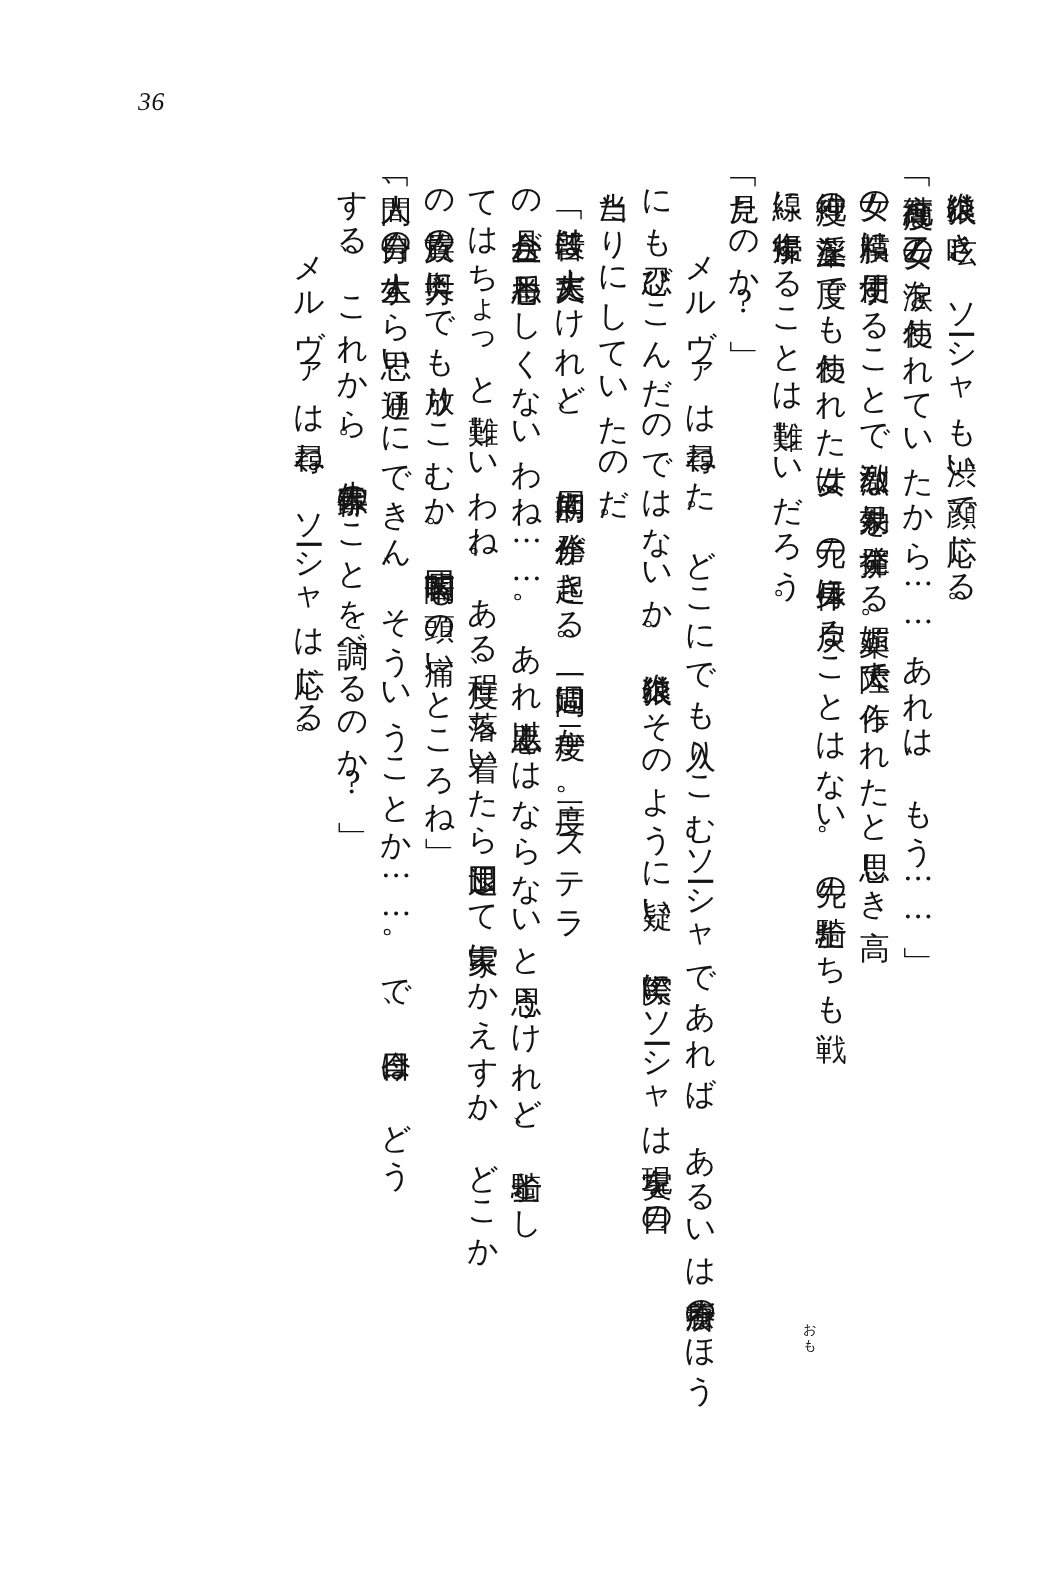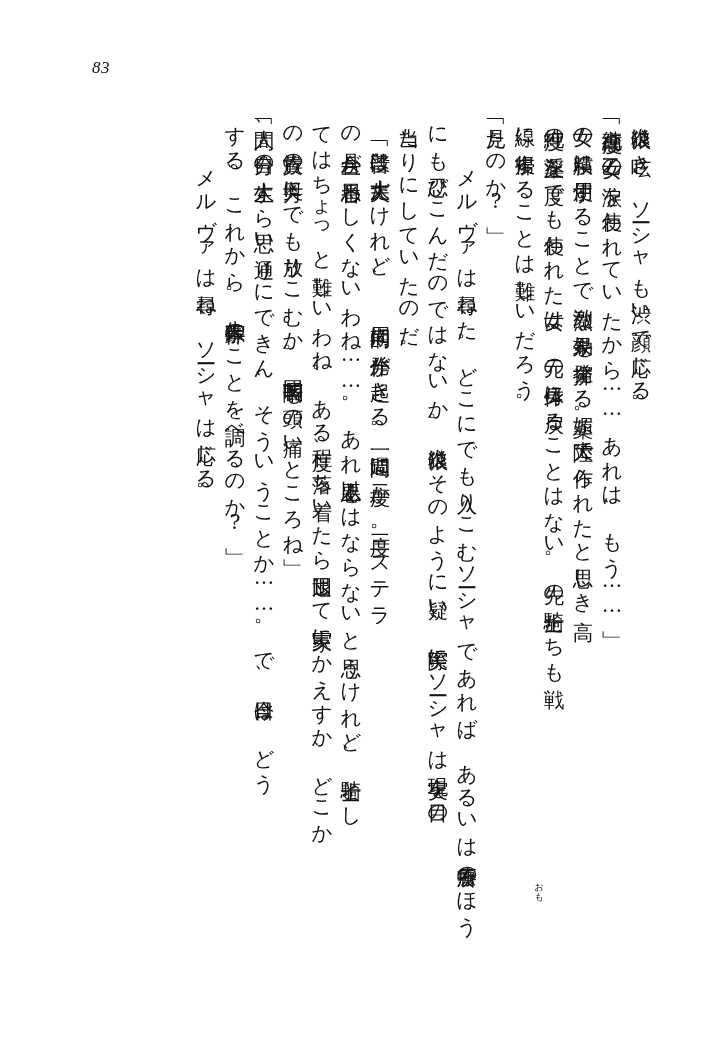--- a/index.html
+++ b/index.html
@@ -89,21 +89,21 @@
     color: #141414;
     left: -1px;
     top: 764px;
   }
 </style>
 </head>
 <body>
 
 <div id="page">
 
-  <div id="page-number">83</div>
+  <div id="page-number">36</div>
 
   <div id="text-block">
       <div class="col">炎狼は呟き、ソーシャも渋い顔で応じる。</div>
       <div class="col">「高純度な乙女の涙を使われていたから……あれは、もう……」</div>
       <div class="col">女の粘膜に使用することで激烈な効果を発揮する媚薬。大陸で作られたと思しき高</div>
       <div class="col ruby-col">純度の淫薬を一度でも使われた女は、元の身体に戻ることはない。先の騎士たちも戦<span class="ruby-mark">おも</span></div>
       <div class="col">線に復帰することは難しいだろう。</div>
       <div class="col">「見たのか?」</div>
       <div class="col indent">　メルヴァは尋ねた。どこにでも入りこむソーシャであれば、あるいは療養所のほう</div>
       <div class="col">にも忍びこんだのではないか。炎狼はそのように疑い、実際にソーシャは現実を目の</div>

